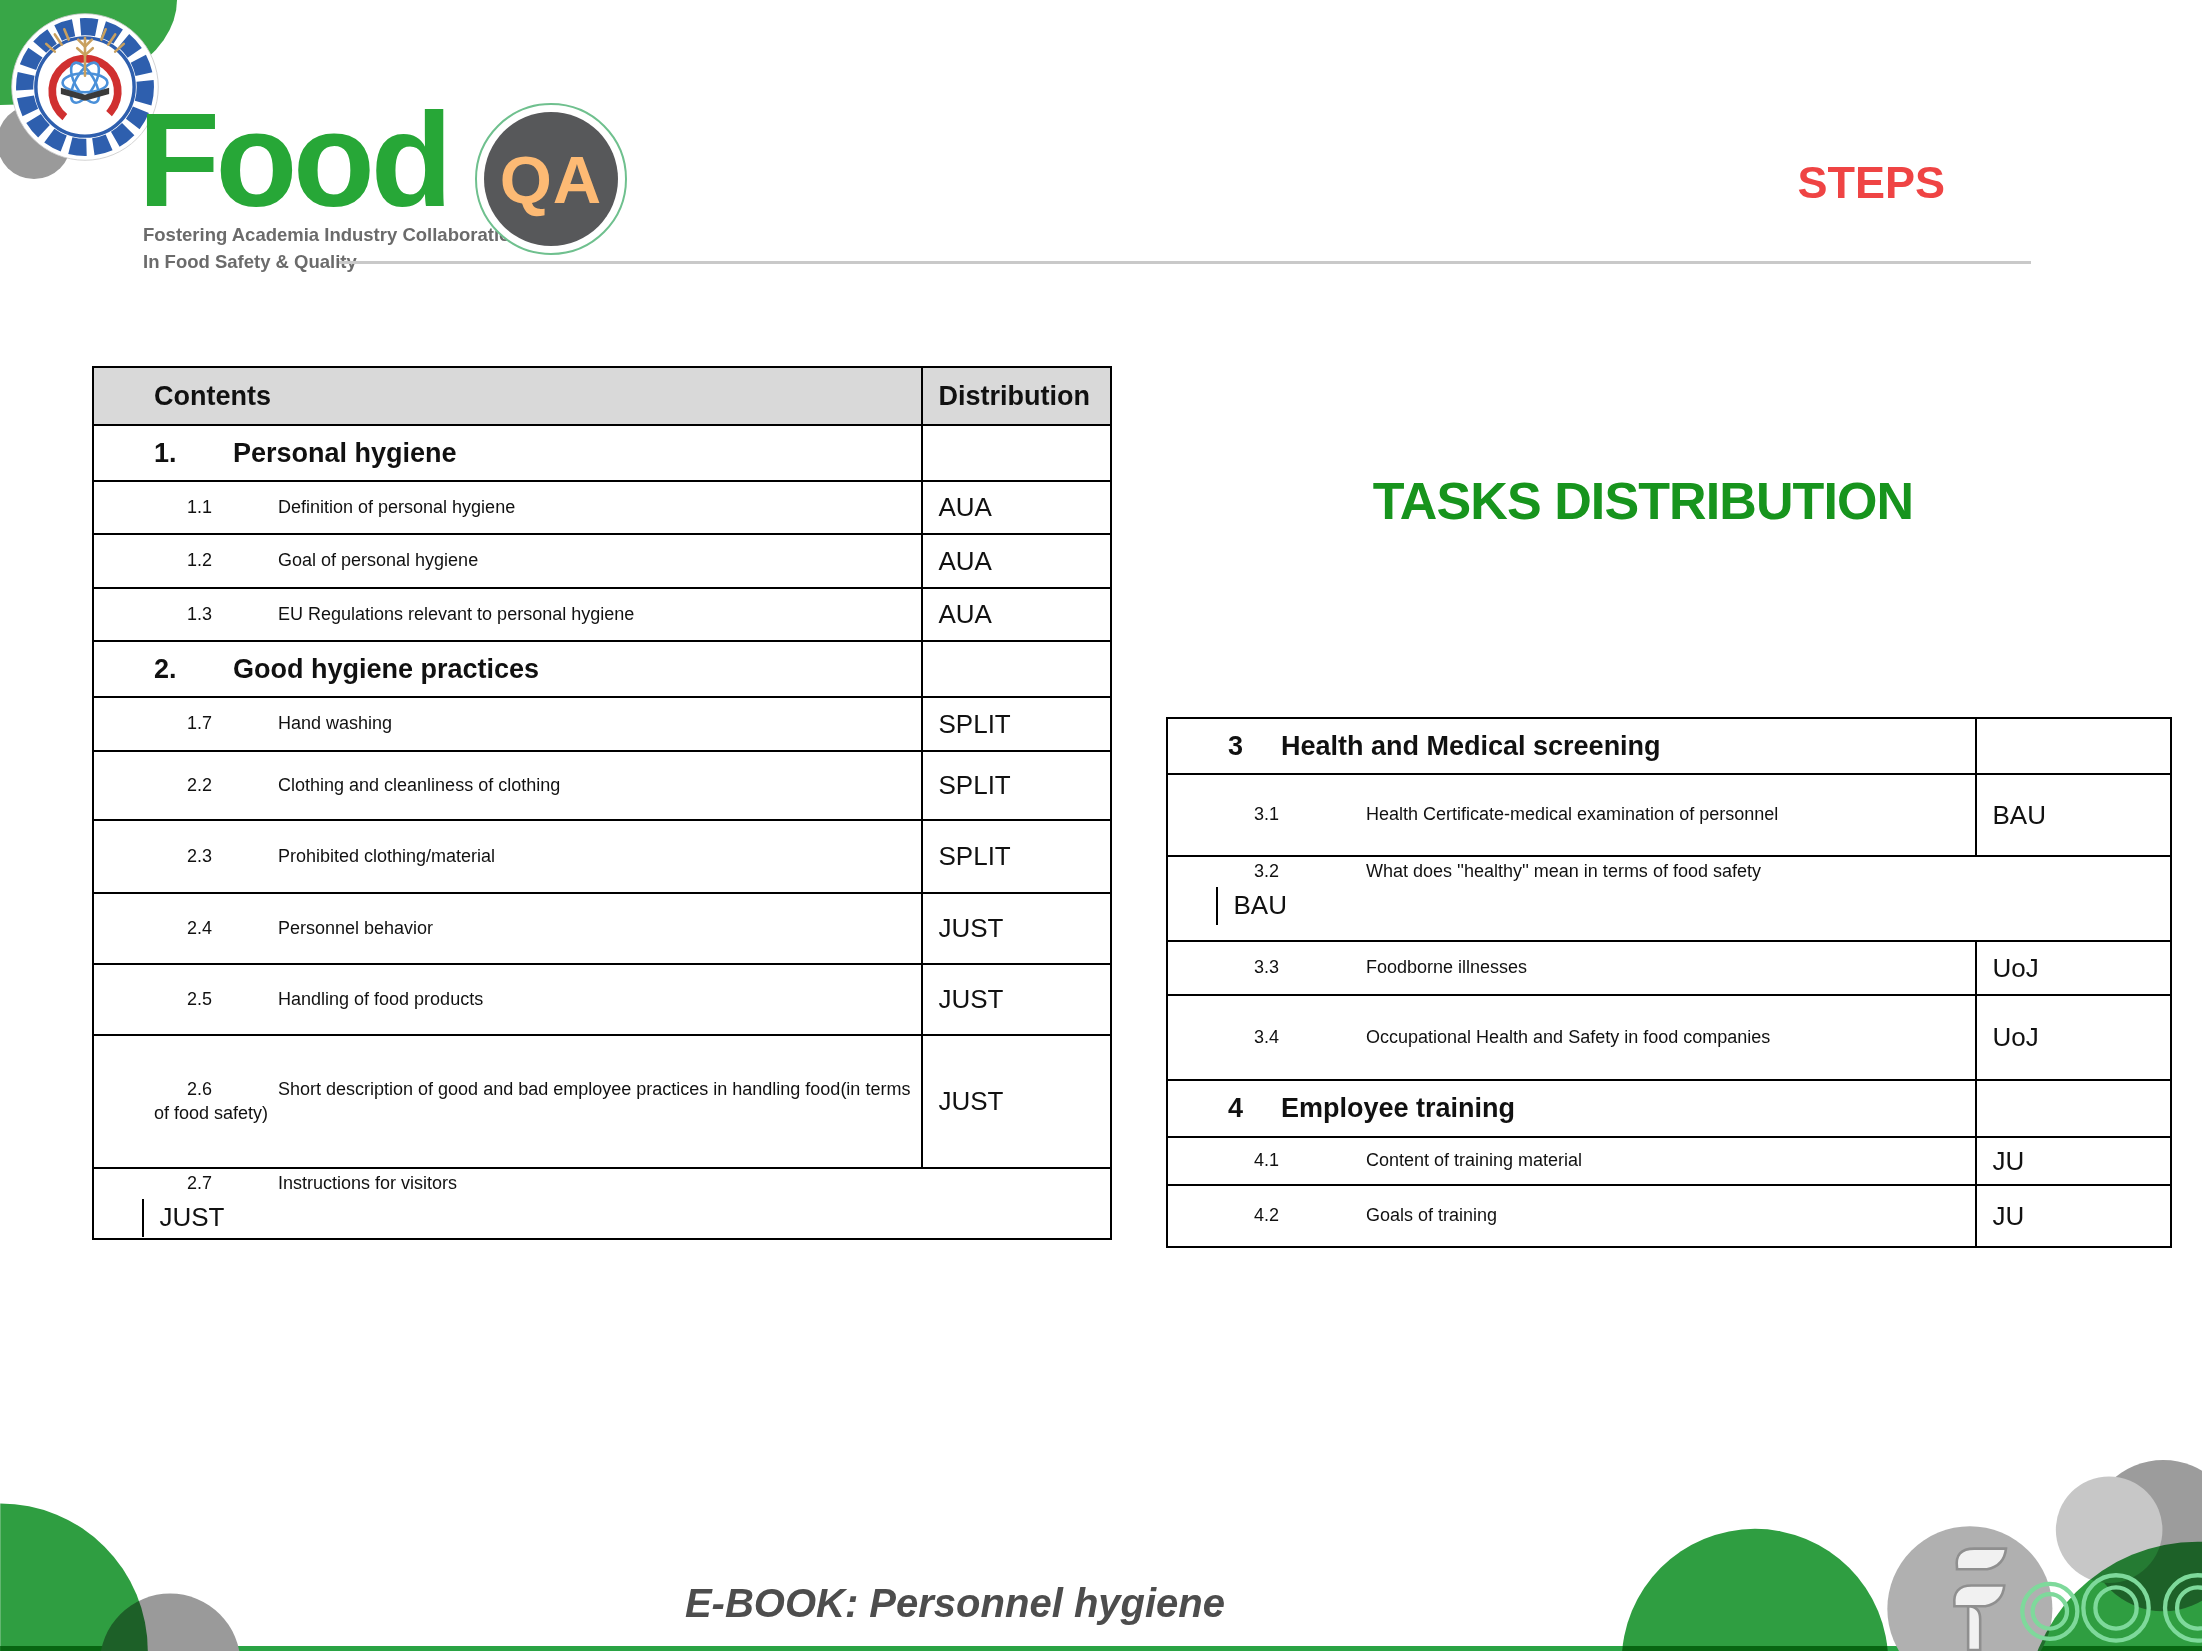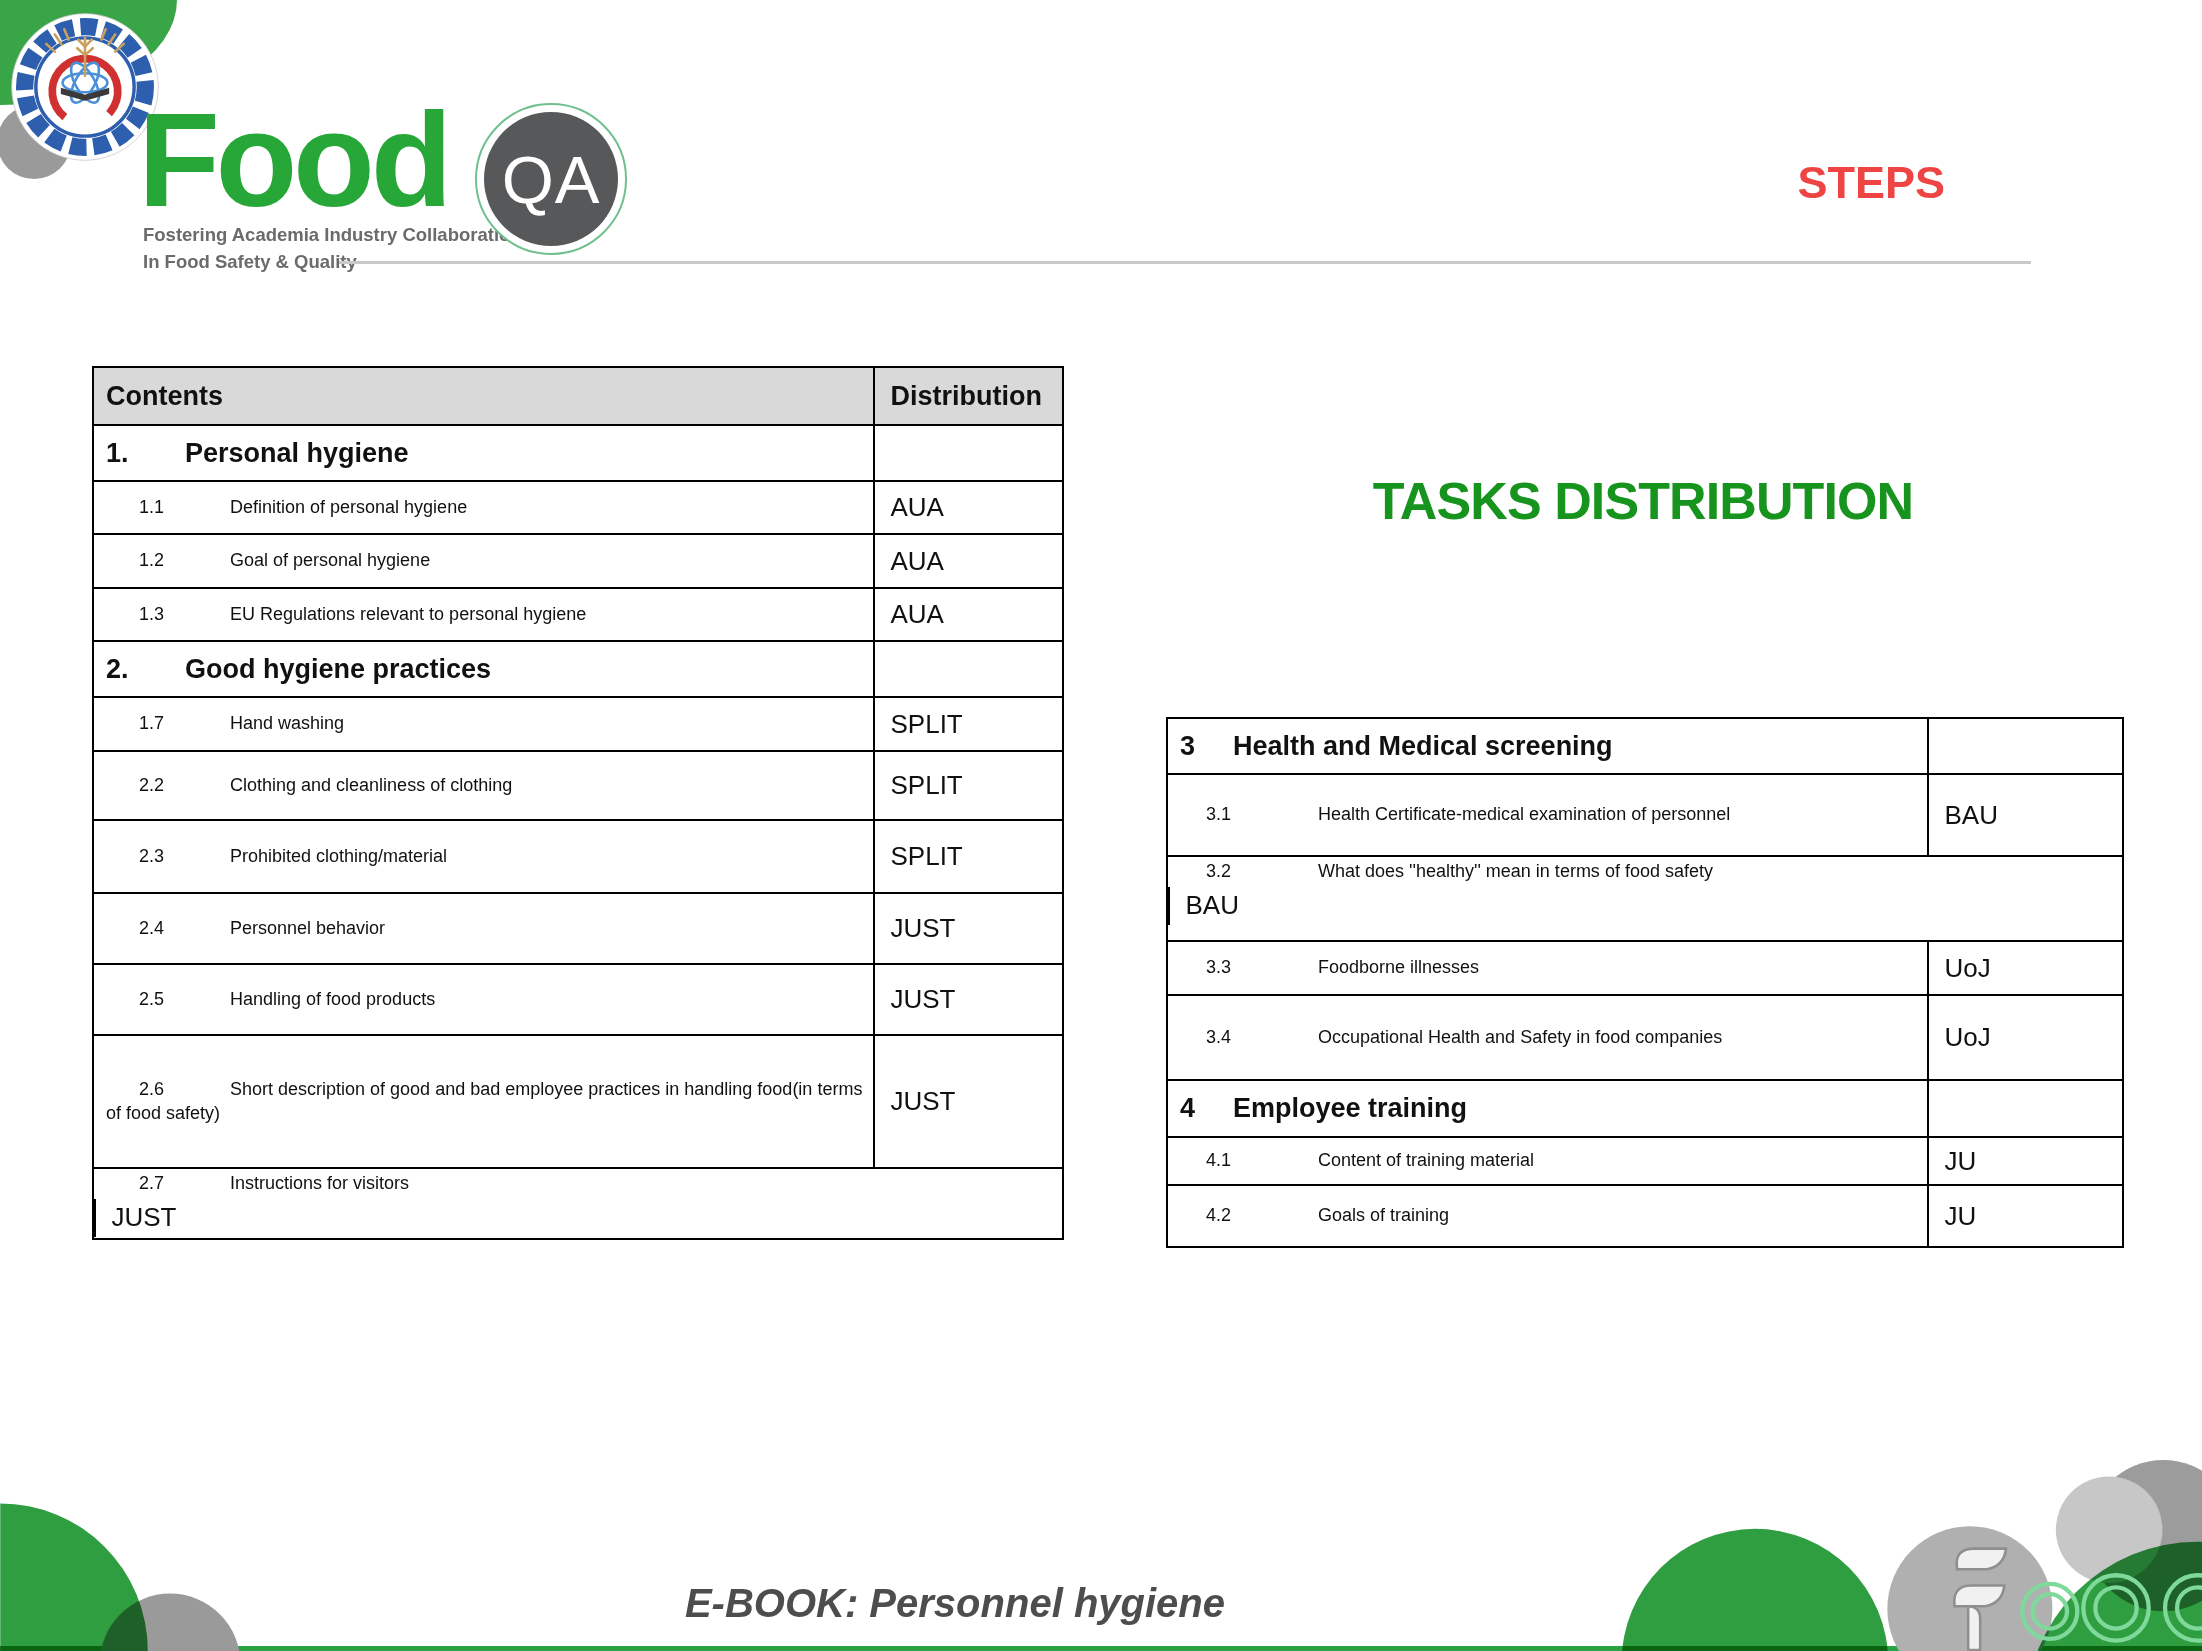--- a/index.html
+++ b/index.html
@@ -9,32 +9,32 @@
 
   
   #green-corner{left:0;top:0;width:177px;height:105px;background:#38a647;
                 border-bottom-right-radius:100% 100%;}
   #gray-dot-tl{left:-3.4px;top:105px;width:74px;height:74px;border-radius:50%;background:#9a9a9a;}
   #emblem{left:10.3px;top:12px;}
   #brand-food{left:138px;top:83px;font-size:134px;font-weight:700;letter-spacing:-4.3px;color:#27a737;}
   #tagline{left:143px;top:222px;font-size:18.5px;font-weight:700;color:#6b6b6b;line-height:1.45;}
   #qa-badge{left:475px;top:103px;width:148px;height:148px;border-radius:50%;
             border:2.6px solid #6fc08e;background:#fff;display:flex;align-items:center;justify-content:center;}
-  #qa-inner{width:134px;height:134px;border-radius:50%;background:#57585a;color:#ffffff;
-            display:flex;align-items:center;justify-content:center;font-size:67px;font-weight:400;letter-spacing:0.9px;}
+  #qa-inner{width:134px;height:134px;border-radius:50%;background:#57585a;color:#fdba74;
+            display:flex;align-items:center;justify-content:center;font-size:67px;font-weight:700;letter-spacing:0.9px;}
   #steps-label{left:1721px;top:157px;width:224px;text-align:right;font-size:45px;font-weight:700;color:#ef4444;}
   #header-rule{left:339px;top:261px;width:1692px;height:3.4px;background:#c9c9c9;}
 
   
   #tasks-title{left:1299px;top:471px;width:688px;text-align:center;
                font-size:52px;font-weight:700;color:#17941d;letter-spacing:-0.9px;}
 
   
   .table{position:absolute;border:2.6px solid #000;background:#fff;}
-  .tr{display:flex;border-top:2.6px solid #000;box-sizing:border-box;}
+  .tr{display:flex;border-top:2.6px solid #000;box-sizing:border-box;padding-left:48px;}
   .tr:first-child{border-top:none;}
   .td{box-sizing:border-box;}
   .td.c{display:flex;align-items:center;padding:3.4px 8.6px 3.4px 12px;}
   .td.d{display:flex;align-items:center;padding:3.4px 5.2px 3.4px 15.5px;border-left:2.6px solid #000;
         font-size:26px;}
   .cellp{margin:0;line-height:1.28;font-size:18px;}
   .num{display:inline-block;}
   .section .cellp{font-weight:700;font-size:27px;}
   .hdr{background:#d9d9d9;font-weight:700;}
   .hdr .td.c,.hdr .td.d{font-size:27px;font-weight:700;}

